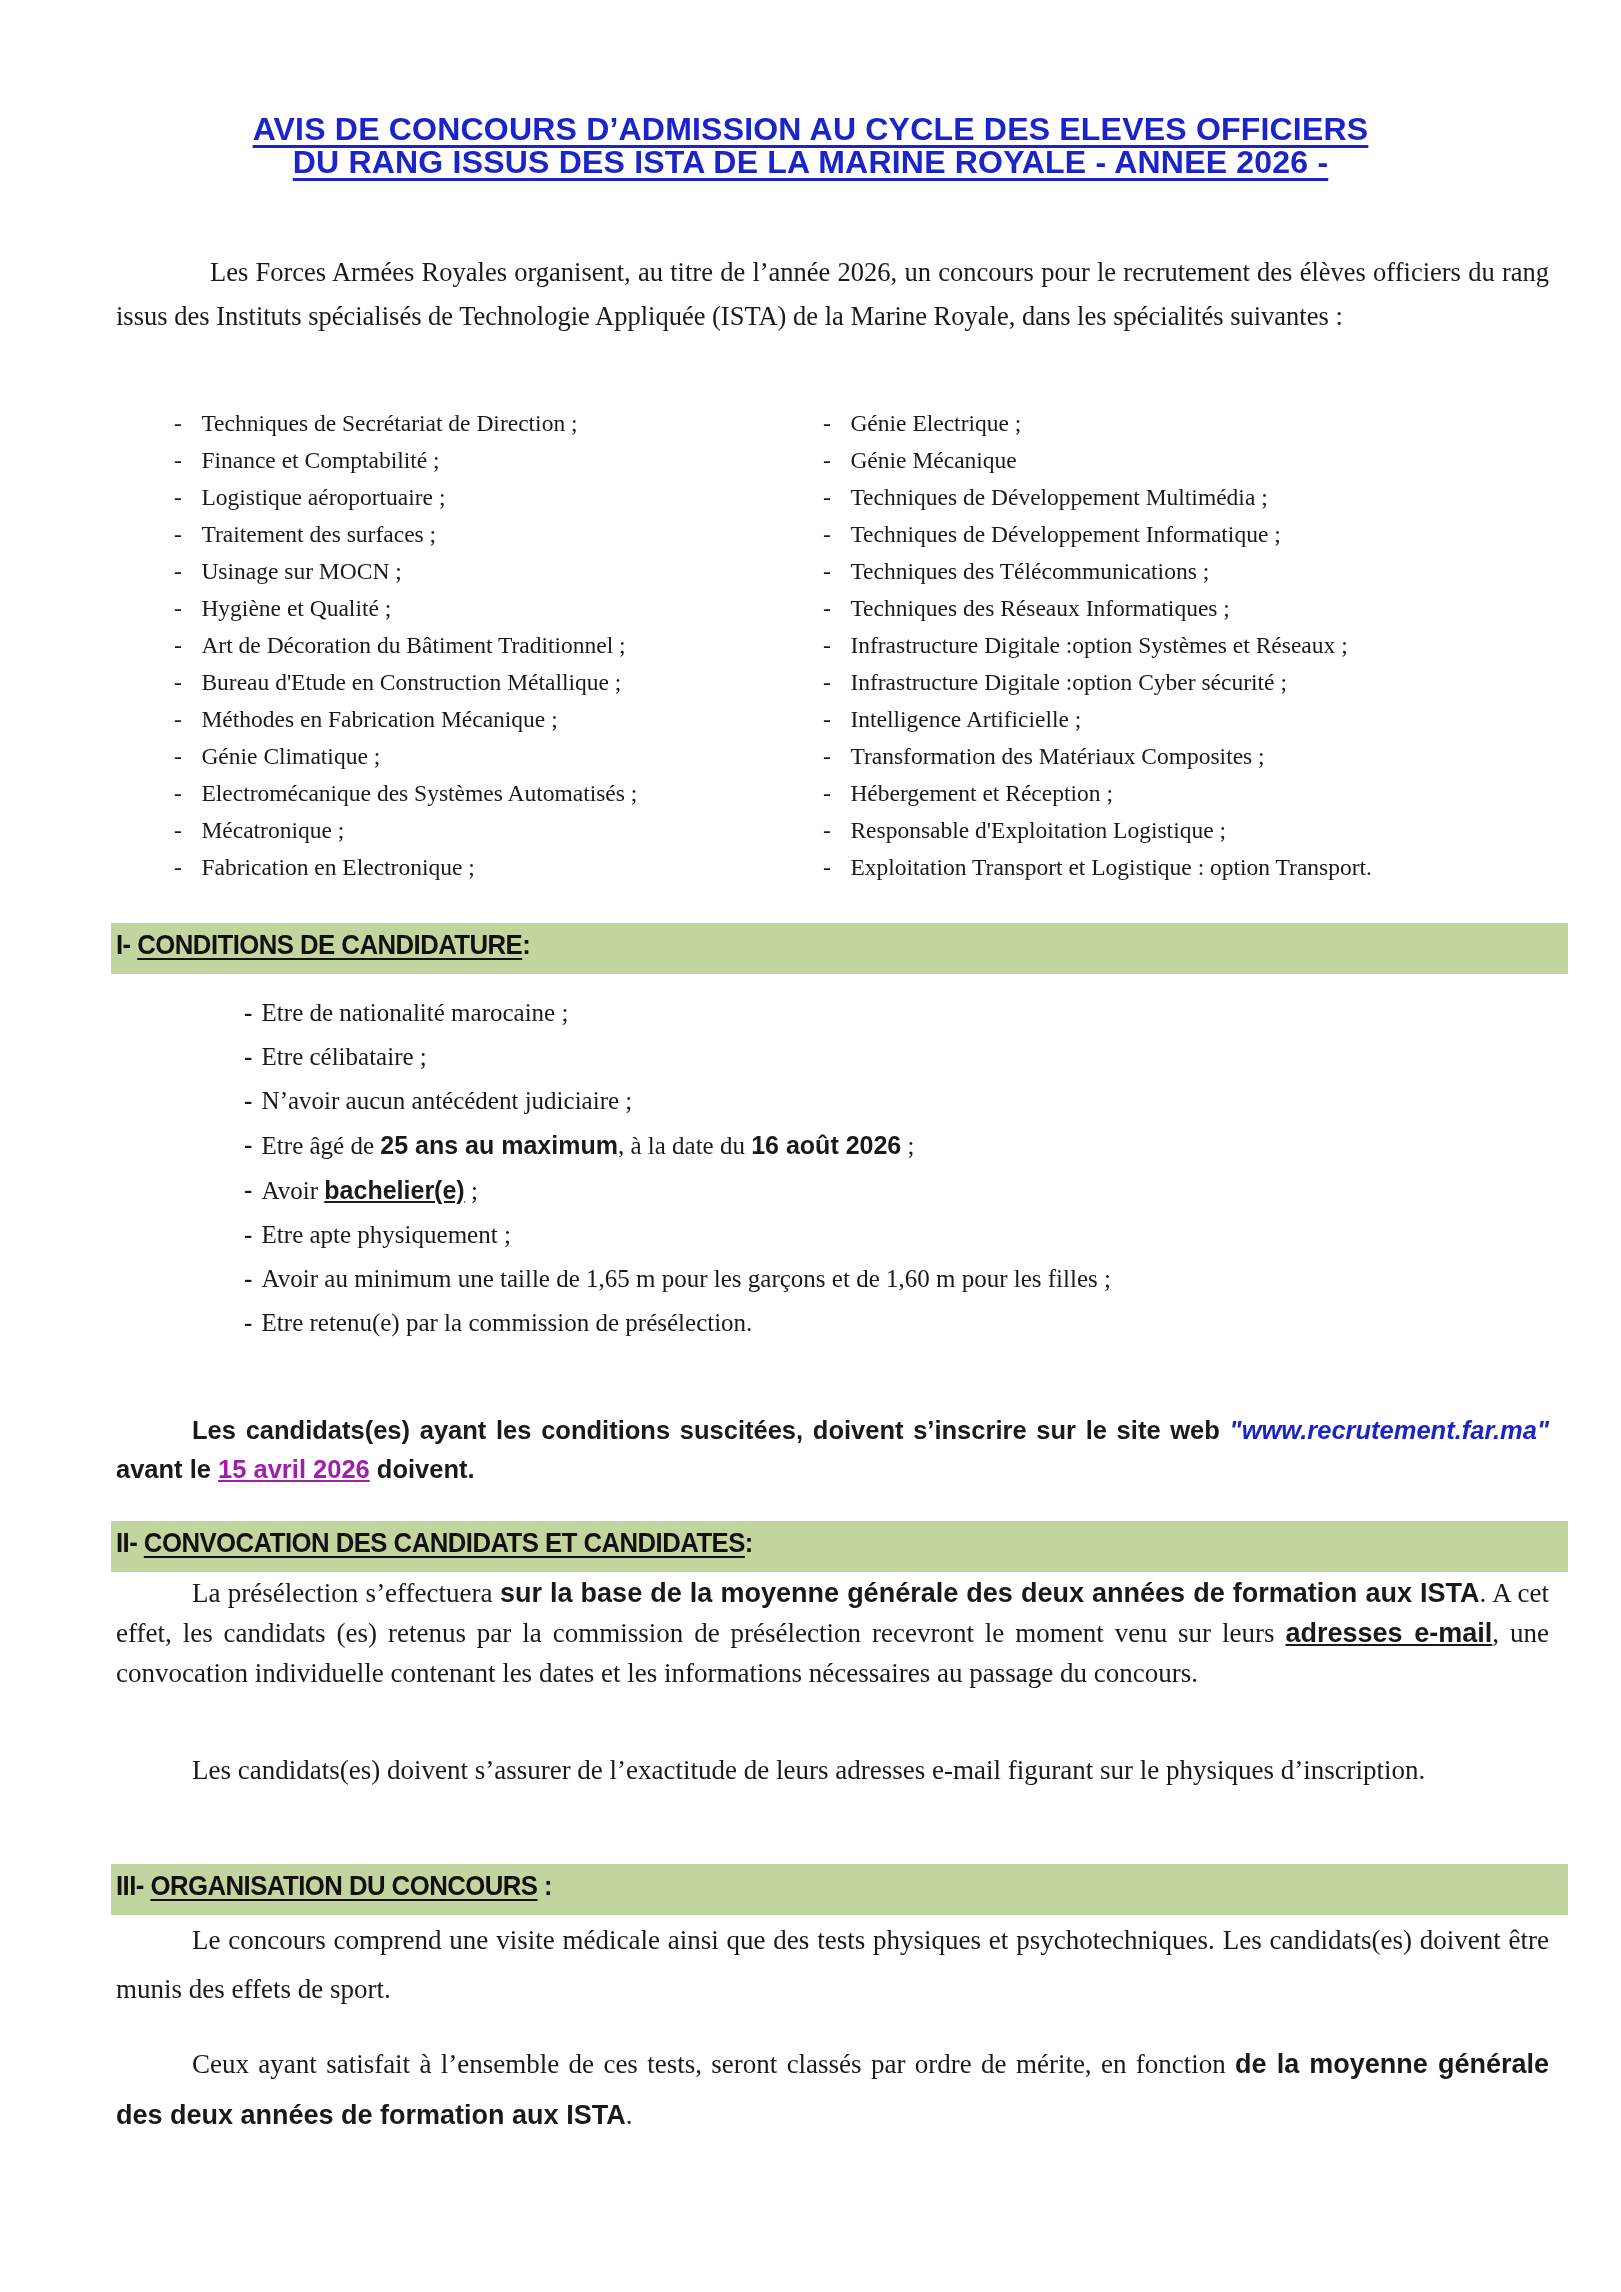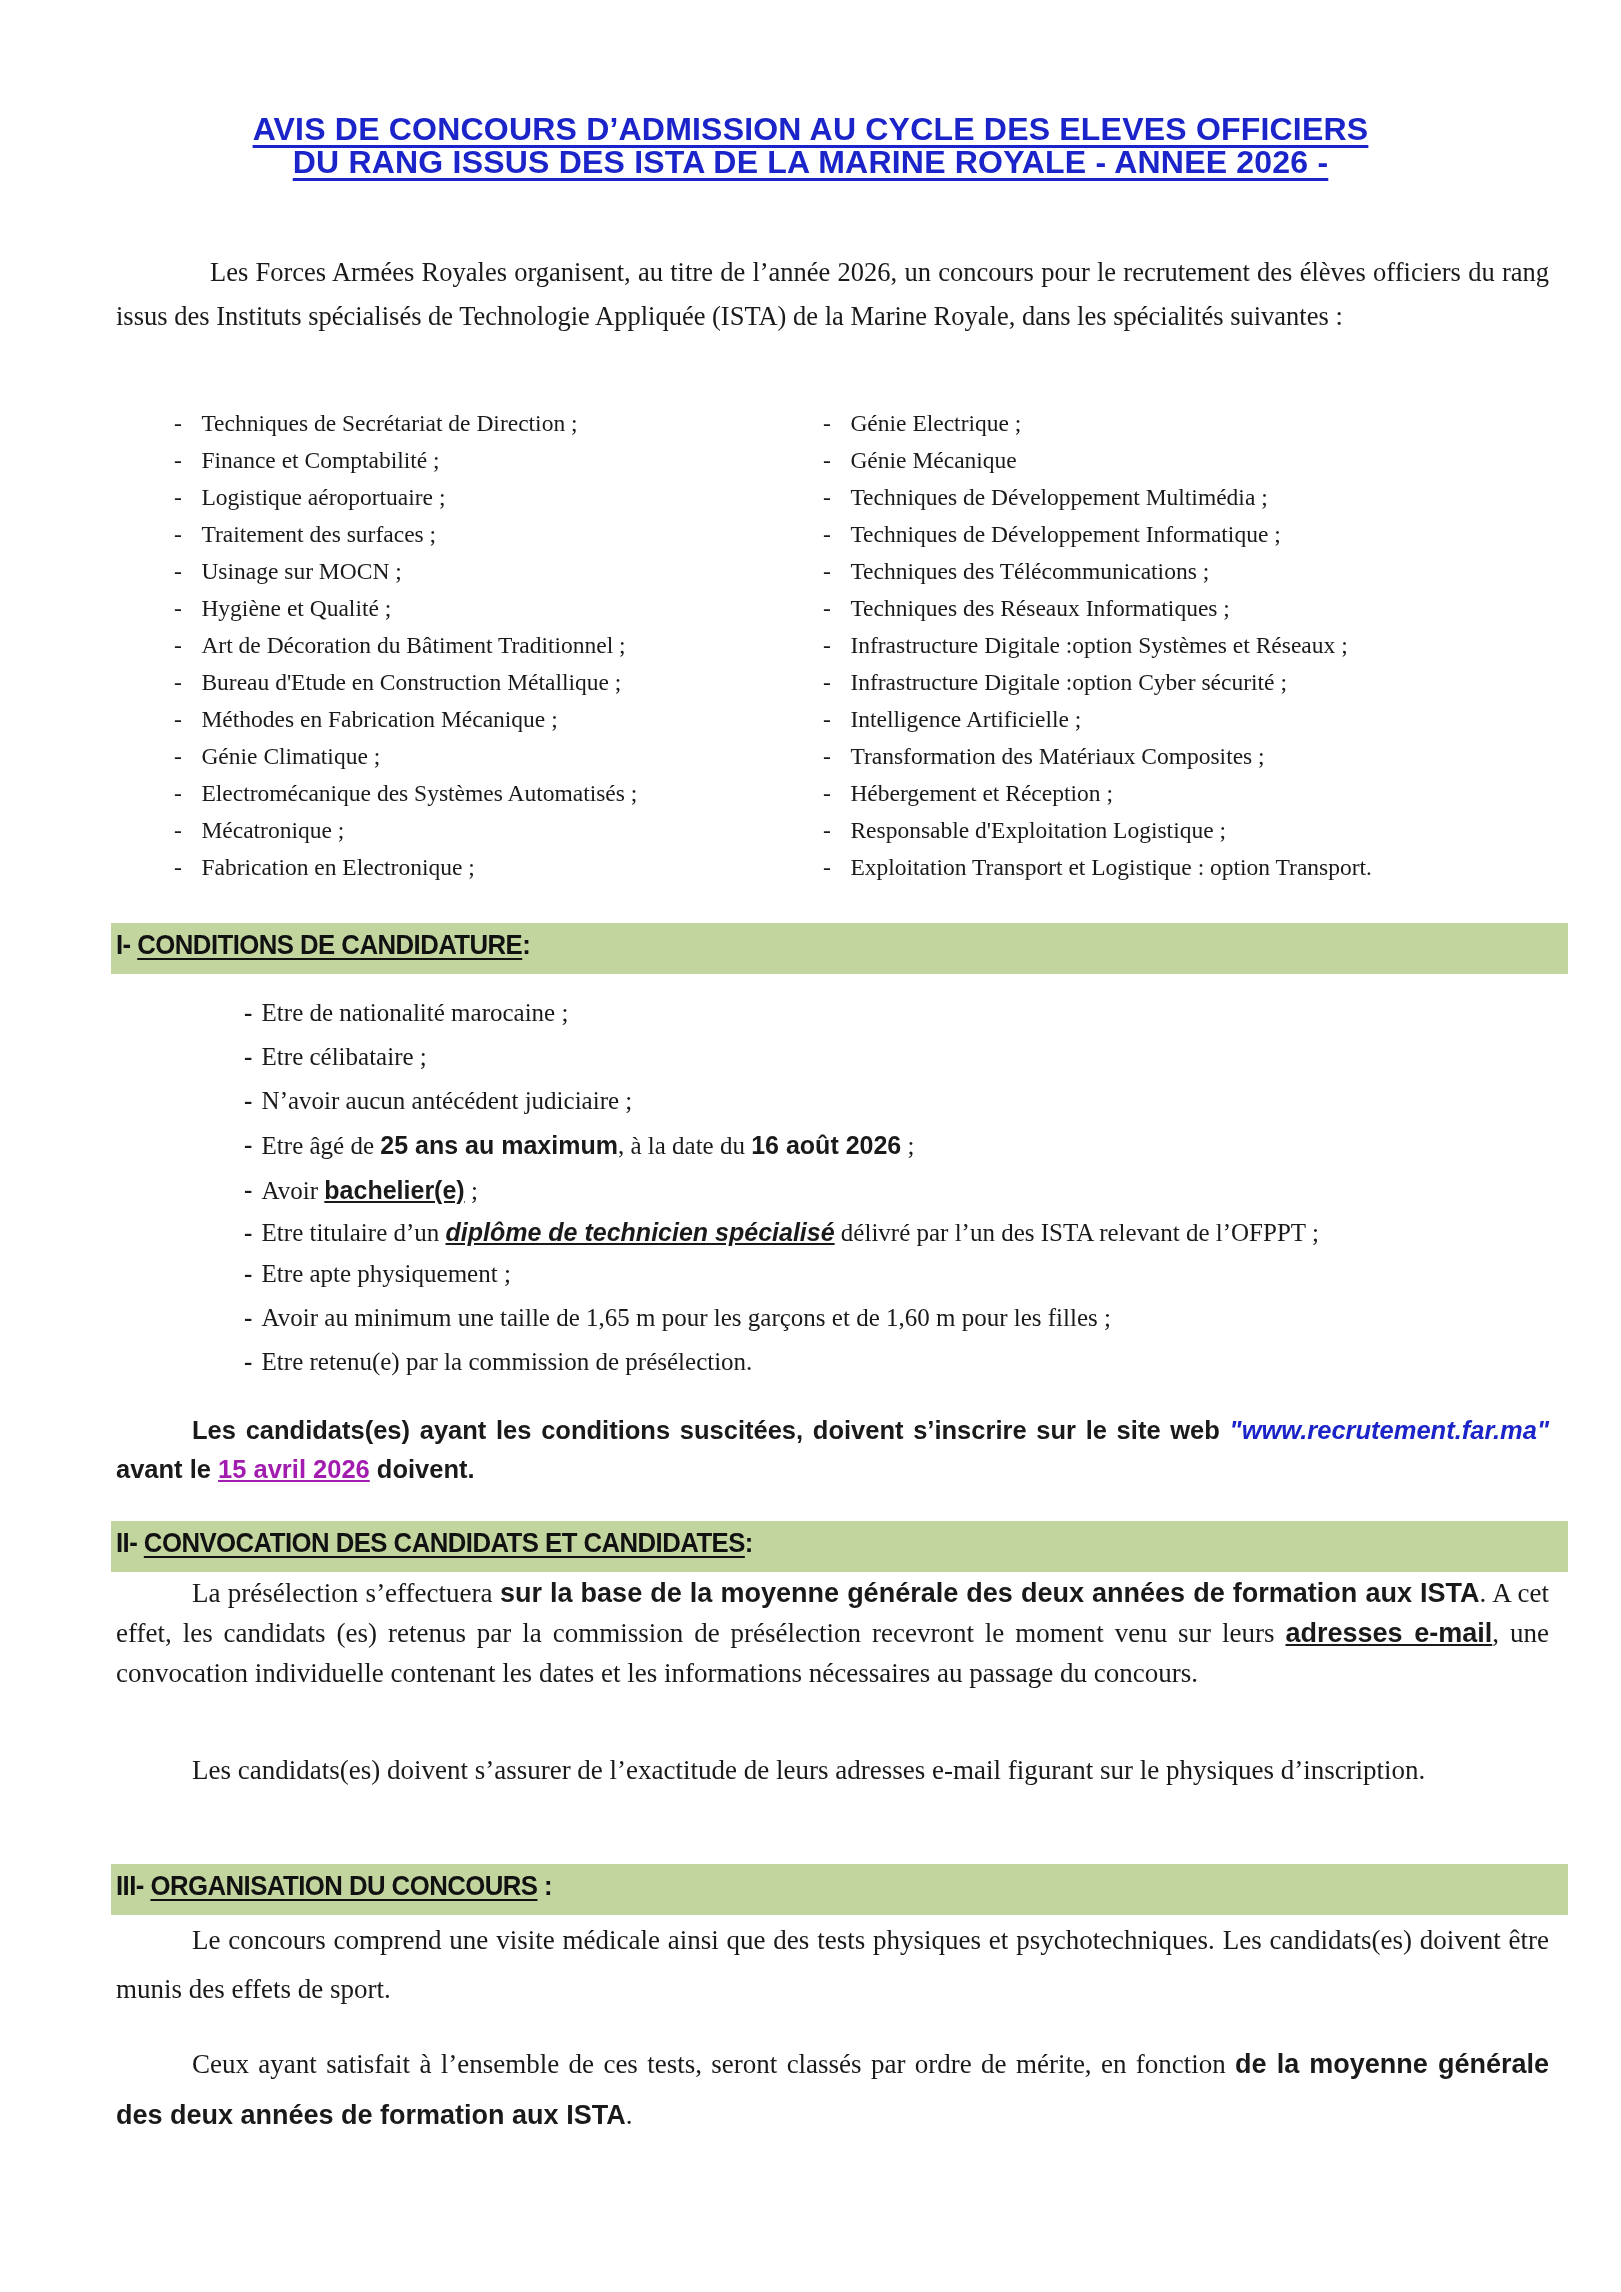--- a/index.html
+++ b/index.html
@@ -94,21 +94,20 @@
 
   <div class="band" style="top:923px;"></div>
   <div class="band-text" style="top:929px;"><span>I- </span><span class="u">CONDITIONS DE CANDIDATURE</span><span>:</span></div>
 
   <ul class="cond-list">
     <li><span>Etre de nationalité marocaine ;</span></li>
     <li><span>Etre célibataire ;</span></li>
     <li><span>N’avoir aucun antécédent judiciaire ;</span></li>
     <li><span>Etre âgé de </span><span class="b">25 ans au maximum</span><span>, à la date du </span><span class="b">16 août 2026</span><span> ;</span></li>
     <li><span>Avoir </span><span class="bu">bachelier(e)</span><span> ;</span></li>
-    <li style="line-height:39px;"><span>Etre titulaire d’un </span><span class="biu">diplôme de technicien spécialisé</span><span> délivré par l’un des ISTA relevant de l’OFPPT ;</span></li>
     <li><span>Etre apte physiquement ;</span></li>
     <li><span>Avoir au minimum une taille de 1,65 m pour les garçons et de 1,60 m pour les filles ;</span></li>
     <li><span>Etre retenu(e) par la commission de présélection.</span></li>
   </ul>
 
   <div class="para signup"><span class="indent"></span><span>Les candidats(es) ayant les conditions suscitées, doivent s’inscrire sur le site web </span><span class="link">"www.recrutement.far.ma"</span><span> avant le </span><span class="deadline">15 avril 2026</span><span>  doivent.</span></div>
 
   <div class="band" style="top:1521px;"></div>
   <div class="band-text" style="top:1527px;"><span>II- </span><span class="u">CONVOCATION DES CANDIDATS ET CANDIDATES</span><span>:</span></div>
 

